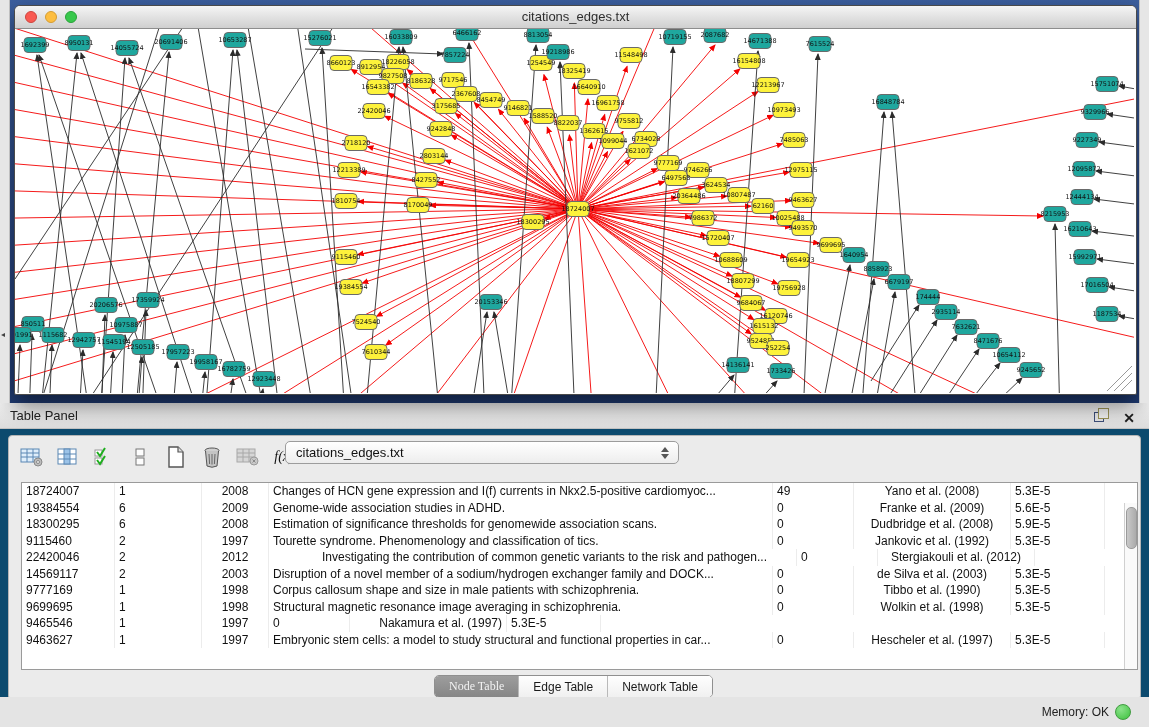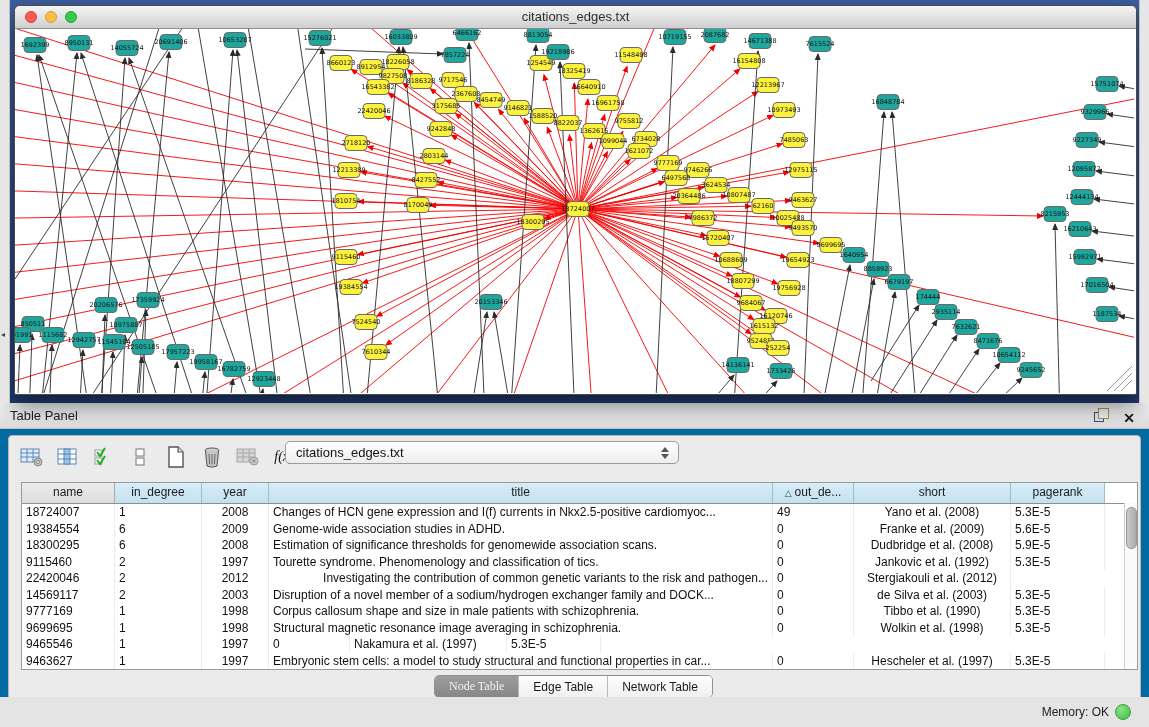--- a/index.html
+++ b/index.html
@@ -17,21 +17,21 @@
   .traffic{position:absolute;left:10px;top:5px;display:flex;gap:8px;}
   .light{width:12px;height:12px;border-radius:50%;box-sizing:border-box;}
   .light.red{background:#f95a52;border:1px solid #ce453e;}
   .light.yellow{background:#fdbe41;border:1px solid #d59d33;}
   .light.green{background:#38c84c;border:1px solid #2aa23a;}
   .win-title{text-align:center;line-height:21px;font-size:13px;color:#2e2e2e;}
   .canvas-wrap{position:relative;width:1119px;height:364px;overflow:hidden;background:#fff;}
   #net-svg{position:absolute;left:0;top:0;}
 
   
-  .table-panel{position:absolute;left:0;top:403px;width:1149px;height:324px;background:#0369a1;}
+  .table-panel{position:absolute;left:0;top:403px;width:1149px;height:324px;background:#0c4a6e;}
   .tp-header{position:relative;height:25px;line-height:25px;font-size:13px;color:#222;padding-left:10px;background:linear-gradient(#f0f0f0,#ddd);border-bottom:1px solid #c2c2c2;}
   .tp-float{position:absolute;right:40px;top:5px;width:15px;height:15px;cursor:pointer;}
   .tp-float .sq1{position:absolute;left:0;top:4px;width:8px;height:8px;border:1px solid #3c4e78;background:transparent;}
   .tp-float .sq2{position:absolute;left:4px;top:0;width:9px;height:9px;border:1px solid #9a9255;background:#efefef;}
   .tp-close{position:absolute;right:14px;top:3px;font-size:14px;font-weight:bold;color:#1d1d1d;cursor:pointer;}
   .tp-inner{position:absolute;left:8px;top:32px;width:1131px;height:263px;background:#ebebeb;border:1px solid #b5b5b5;border-radius:4px;}
 
   .tp-toolbar{position:absolute;left:10px;top:6px;height:30px;display:flex;align-items:center;gap:10px;}
   .tbtn{width:26px;height:26px;display:flex;align-items:center;justify-content:center;background:transparent;border:none;padding:0;cursor:pointer;}
   .fx{font-family:"Liberation Serif",serif;font-style:italic;font-size:14px;color:#111;}
@@ -795,29 +795,20 @@
           <span class="fx">f(x)</span>
         </button>
       </div>
 
       <div class="combo">
         <span>citations_edges.txt</span>
         <span class="arrows"></span>
       </div>
 
       <div class="tbl">
-        <div class="tbl-head" id="tbl-head">
-            <div class="hcell plain" style="width: 93px;">name</div>
-            <div class="hcell" style="width: 87px;">in_degree</div>
-            <div class="hcell" style="width: 67px;">year</div>
-            <div class="hcell" style="width: 504px;">title</div>
-            <div class="hcell" style="width: 81px;"><span class="sort">△</span>out_de...</div>
-            <div class="hcell" style="width: 157px;">short</div>
-            <div class="hcell" style="width: 94px;">pagerank</div>
-          </div>
         <div class="tbl-body" id="tbl-body">
             <div class="trow">
               <div class="tcell" style="width: 93px; text-align: left;">18724007</div>
               <div class="tcell" style="width: 87px; text-align: left;">1</div>
               <div class="tcell" style="width: 67px; text-align: center;">2008</div>
               <div class="tcell" style="width: 504px; text-align: left;">Changes of HCN gene expression and I(f) currents in Nkx2.5-positive cardiomyoc...</div>
               <div class="tcell" style="width: 81px; text-align: left;">49</div>
               <div class="tcell" style="width: 157px; text-align: center;">Yano et al. (2008)</div>
               <div class="tcell" style="width: 94px; text-align: left;">5.3E-5</div>
             </div>
@@ -845,21 +836,21 @@
               <div class="tcell" style="width: 67px; text-align: center;">1997</div>
               <div class="tcell" style="width: 504px; text-align: left;">Tourette syndrome. Phenomenology and classification of tics.</div>
               <div class="tcell" style="width: 81px; text-align: left;">0</div>
               <div class="tcell" style="width: 157px; text-align: center;">Jankovic et al. (1992)</div>
               <div class="tcell" style="width: 94px; text-align: left;">5.3E-5</div>
             </div>
             <div class="trow">
               <div class="tcell" style="width: 93px; text-align: left;">22420046</div>
               <div class="tcell" style="width: 87px; text-align: left;">2</div>
               <div class="tcell" style="width: 67px; text-align: center;">2012</div>
-              <div class="tcell" style="width: 504px; text-align: right;">Investigating the contribution of common genetic variants to the risk and pathogen...</div>
+              <div class="tcell" style="width: 504px; text-align: center; margin-left: 24px;">Investigating the contribution of common genetic variants to the risk and pathogen...</div>
               <div class="tcell" style="width: 81px; text-align: left;">0</div>
               <div class="tcell" style="width: 157px; text-align: center;">Stergiakouli et al. (2012)</div>
               <div class="tcell" style="width: 94px; text-align: left; margin-top: 32px;">5.5E-5</div>
             </div>
             <div class="trow">
               <div class="tcell" style="width: 93px; text-align: left;">14569117</div>
               <div class="tcell" style="width: 87px; text-align: left;">2</div>
               <div class="tcell" style="width: 67px; text-align: center;">2003</div>
               <div class="tcell" style="width: 504px; text-align: left;">Disruption of a novel member of a sodium/hydrogen exchanger family and DOCK...</div>
               <div class="tcell" style="width: 81px; text-align: left;">0</div>
@@ -882,21 +873,21 @@
               <div class="tcell" style="width: 504px; text-align: left;">Structural magnetic resonance image averaging in schizophrenia.</div>
               <div class="tcell" style="width: 81px; text-align: left;">0</div>
               <div class="tcell" style="width: 157px; text-align: center;">Wolkin et al. (1998)</div>
               <div class="tcell" style="width: 94px; text-align: left;">5.3E-5</div>
             </div>
             <div class="trow">
               <div class="tcell" style="width: 93px; text-align: left;">9465546</div>
               <div class="tcell" style="width: 87px; text-align: left;">1</div>
               <div class="tcell" style="width: 67px; text-align: center;">1997</div>
               <div class="tcell" style="width: 81px; text-align: left;">0</div>
-              <div class="tcell" style="width: 157px; text-align: left;">Nakamura et al. (1997)</div>
+              <div class="tcell" style="width: 157px; text-align: right;">Nakamura et al. (1997)</div>
               <div class="tcell" style="width: 94px; text-align: left;">5.3E-5</div>
             </div>
             <div class="trow">
               <div class="tcell" style="width: 93px; text-align: left;">9463627</div>
               <div class="tcell" style="width: 87px; text-align: left;">1</div>
               <div class="tcell" style="width: 67px; text-align: center;">1997</div>
               <div class="tcell" style="width: 504px; text-align: left;">Embryonic stem cells: a model to study structural and functional properties in car...</div>
               <div class="tcell" style="width: 81px; text-align: left;">0</div>
               <div class="tcell" style="width: 157px; text-align: center;">Hescheler et al. (1997)</div>
               <div class="tcell" style="width: 94px; text-align: left;">5.3E-5</div>

